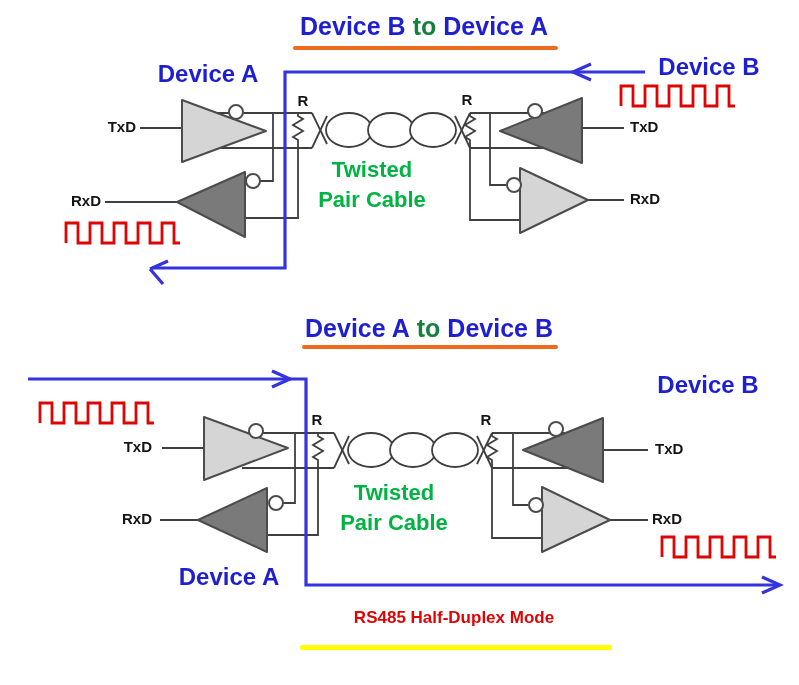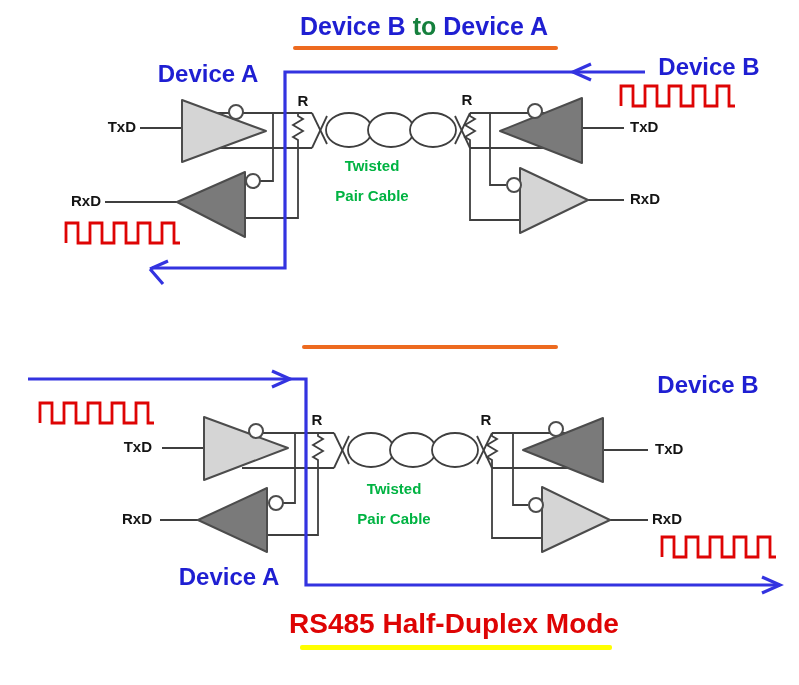--- a/index.html
+++ b/index.html
@@ -13,25 +13,25 @@
   .cable{stroke:var(--wire,#3f3f3f);stroke-width:1.8;fill:#ffffff;}
   .tri-light{fill:var(--light-gray-fill,#d5d5d5);stroke:var(--outline,#4c4c4c);stroke-width:2;stroke-linejoin:round;}
   .tri-dark{fill:var(--dark-gray-fill,#7a7a7a);stroke:var(--outline,#4c4c4c);stroke-width:2;stroke-linejoin:round;}
   .bub{fill:#ffffff;stroke:var(--outline,#4c4c4c);stroke-width:2;}
   .wave{stroke:var(--signal-red,#de0404);stroke-width:2.8;fill:none;}
   .blue{stroke:var(--blue-line,#3333e0);stroke-width:3.2;fill:none;}
   .lbl{position:absolute;font-weight:700;color:#141414;font-size:15px;white-space:nowrap;line-height:1.1;}
   .ctr{transform:translateX(-50%);}
   .rt{text-align:right;}
   .blue-t{color:var(--blue-text,#1f1fd2);}
-  .green-t{color:var(--green-cable,#00b342);font-size:15px;}
+  .green-t{color:var(--green-cable,#00b342);font-size:22px;}
   .title{font-size:25px;}
   .title .mid{color:#15803d;margin:0 7px;}
   .device{font-size:24px;}
-  .footer-t{font-size:28px;color:var(--signal-red,#de0404);}
+  .footer-t{font-size:17px;color:var(--signal-red,#de0404);}
   .bar{position:absolute;height:4px;border-radius:2px;}
   .bar-orange{background:var(--orange-underline,#ed6a1f);}
   .bar-yellow{background:var(--yellow-underline,#ffff00);}
 </style>
 </head>
 <body>
 
 <div class="stage">
 
   <svg width="799" height="685" viewBox="0 0 799 685">
@@ -148,20 +148,23 @@
   <div class="lbl rt" style="left:96px;top:119px;width:40px;">TxD</div>
   <div class="lbl rt" style="left:61px;top:193px;width:40px;">RxD</div>
   <div class="lbl ctr" style="left:303px;top:93px;">R</div>
   <div class="lbl ctr" style="left:467px;top:92px;">R</div>
   <div class="lbl" style="left:630px;top:119px;">TxD</div>
   <div class="lbl" style="left:630px;top:191px;">RxD</div>
 
   <div class="lbl green-t ctr" style="left:372px;top:158px;">Twisted</div>
   <div class="lbl green-t ctr" style="left:372px;top:188px;">Pair Cable</div>
 
+  <div class="lbl title ctr" style="left:429px;top:315px;">
+    <span class="blue-t">Device A</span><span class="mid">to</span><span class="blue-t">Device B</span>
+  </div>
   <div class="bar bar-orange" style="left:302px;top:345px;width:256px;"></div>
 
   <div class="lbl device blue-t ctr" style="left:708px;top:372px;">Device B</div>
   <div class="lbl device blue-t ctr" style="left:229px;top:564px;">Device A</div>
 
   <div class="lbl rt" style="left:112px;top:439px;width:40px;">TxD</div>
   <div class="lbl rt" style="left:112px;top:511px;width:40px;">RxD</div>
   <div class="lbl ctr" style="left:317px;top:412px;">R</div>
   <div class="lbl ctr" style="left:486px;top:412px;">R</div>
   <div class="lbl" style="left:655px;top:441px;">TxD</div>

